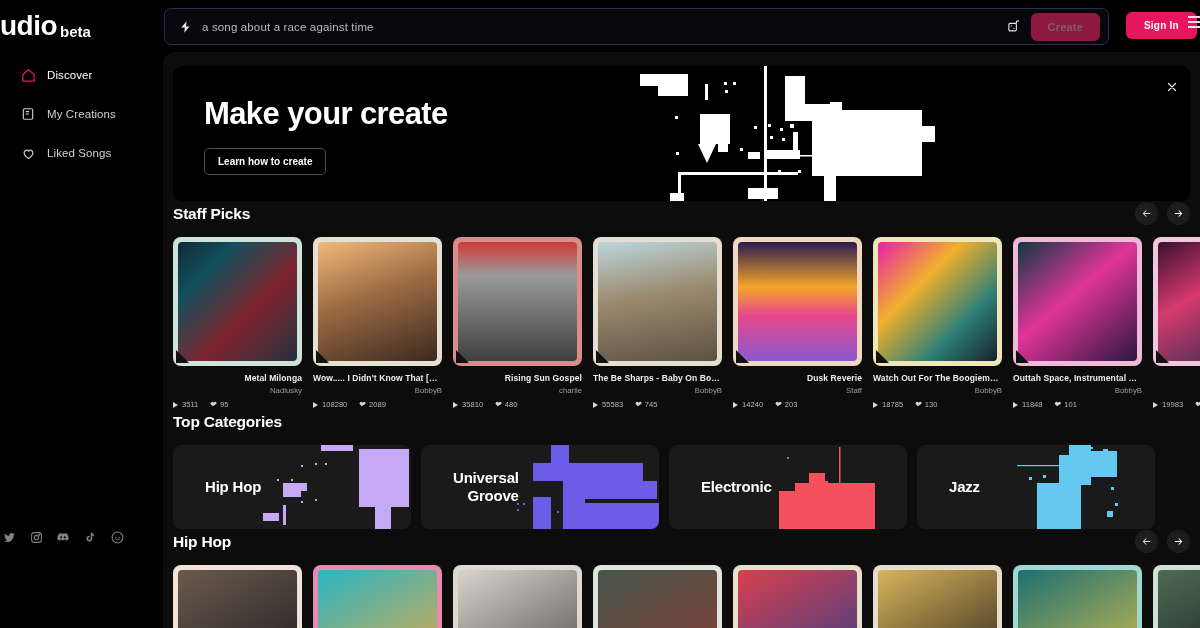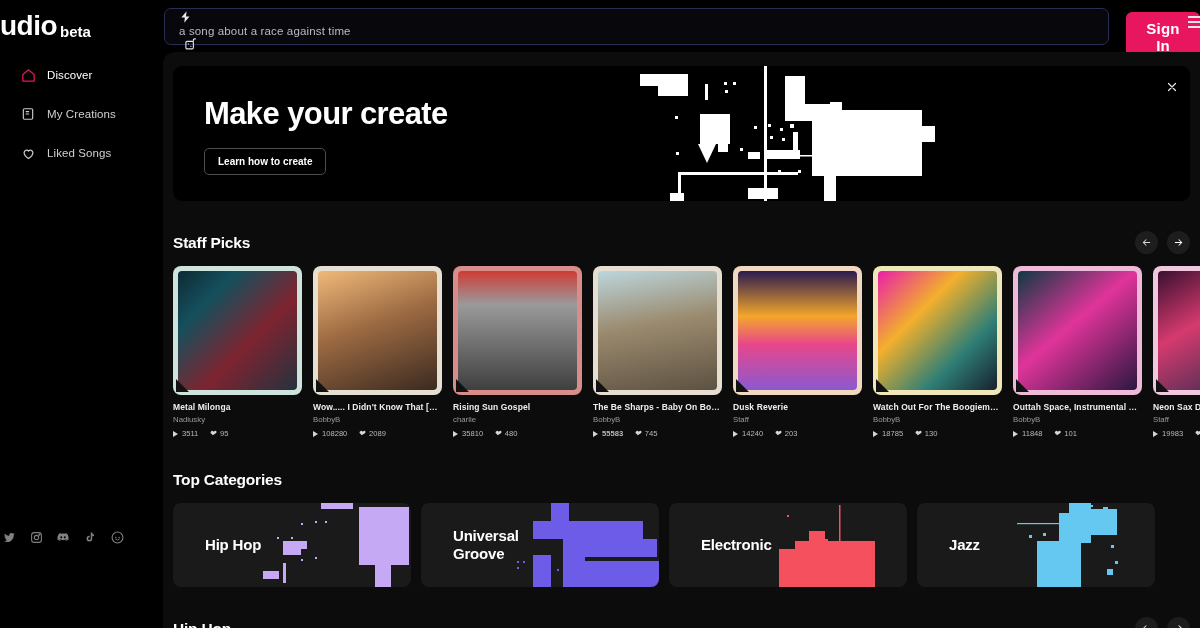--- a/index.html
+++ b/index.html
@@ -18,27 +18,27 @@
   .nav-ico { width:16px; height:16px; flex:0 0 16px; display:flex; align-items:center; justify-content:center; }
   .nav-label { font-size:11.5px; color:#cfcfd3; letter-spacing:0.1px; }
   .nav-item.active .nav-label { color:#fff; }
   .social { position:absolute; left:2px; bottom:8px; display:flex; align-items:center; gap:13px; }
   .social span { width:14px; height:14px; display:flex; align-items:center; justify-content:center; opacity:.62; cursor:pointer; }
 
   
   .main { flex:1; position:relative; height:628px; background:#000; }
   .topbar { height:52px; position:relative; display:flex; align-items:center; }
   .search-wrap { position:absolute; left:1px; top:8px; width:945px; height:37px;
-     background:#07070c; border:1px solid #2a2d54; border-radius:7px; display:flex; padding:0 8px 0 14px;flex-direction:column; }
+     background:#07070c; border:1px solid #2a2d54; border-radius:7px; display:flex; align-items:center; padding:0 8px 0 14px; }
   .bolt { width:14px; height:16px; flex:0 0 14px; margin-right:9px; }
   .search-text { flex:1; font-size:11.5px; color:#b9bac4; letter-spacing:.15px; }
   .dice-btn { width:24px; height:24px; display:flex; align-items:center; justify-content:center; cursor:pointer; margin-right:4px;}
   .create-btn { background:#8d1840; color:#7d5f6c; font-size:11px; font-weight:700; border:none;
      border-radius:6px; padding:8px 17px; cursor:pointer; letter-spacing:.2px; }
-  .signin-btn { position:absolute; left:963px; top:12px; background:#e8165f; color:#fff; font-size:15px;
+  .signin-btn { position:absolute; left:963px; top:12px; background:#e8165f; color:#fff; font-size:10px;
      font-weight:700; border:none; border-radius:6px; padding:8px 18px; cursor:pointer; letter-spacing:.2px; }
   .hamburger { position:absolute; left:1025px; top:14px; width:16px; height:16px; display:flex;
       flex-direction:column; justify-content:space-between; cursor:pointer; padding:2px 0; }
   .hamburger i { display:block; height:1.6px; background:#e4e4e8; width:100%; }
 
   
   .content { position:absolute; left:0; top:52px; right:0; bottom:0; background:#0c0c0c;
       border-radius:12px 0 0 0; overflow:hidden; }
   .content-inner { padding:10px 0 0 0; }
 
@@ -46,21 +46,21 @@
   .banner { position:relative; margin:4px 10px 0 10px; height:135px; background:#000; border-radius:9px; overflow:hidden; }
   .banner-txt { position:absolute; left:31px; top:32px; z-index:3; }
   .banner-title { font-size:31px; font-weight:700; letter-spacing:-0.6px; color:#fff; line-height:1; }
   .banner-btn { margin-top:19px; background:transparent; border:1px solid #4d4d4d; border-radius:5px;
       color:#fff; font-size:10px; font-weight:600; padding:7px 13px; cursor:pointer; }
   .banner-art { position:absolute; right:0; top:0; width:560px; height:135px; z-index:1; }
   .banner-close { position:absolute; right:8px; top:11px; width:20px; height:20px; z-index:4; cursor:pointer;
       display:flex; align-items:center; justify-content:center; }
 
   
-  .section { margin-top:30px; padding-left:10px; position:relative; }
+  .section { margin-top:1px; padding-left:10px; position:relative;text-align:right; }
   .sec-head { display:flex; align-items:center; height:24px; margin-bottom:11px; }
   .sec-title { font-size:15.5px; font-weight:700; letter-spacing:-0.2px; color:#fff; }
   .arrows { position:absolute; right:10px; top:0; display:flex; gap:9px; }
   .arrow { width:23px; height:23px; border-radius:50%; background:#1d1d1d; display:flex; align-items:center;
       justify-content:center; cursor:pointer; }
 
   .row { display:flex; gap:11px; }
   .card { width:129px; flex:0 0 129px; cursor:pointer; }
   .art { width:129px; height:129px; border-radius:8px; position:relative; overflow:hidden; padding:5px; }
   .art-in { width:100%; height:100%; border-radius:4px; position:relative; overflow:hidden; }
@@ -316,21 +316,21 @@
               <div class="card">
                 <div class="art" style="background:#e6ded0">
                   <div class="art-in" style="background:linear-gradient(170deg,#bcd6dc 0%,#9a8a6e 45%,#5d5142 100%)"></div>
                   <span class="corner"></span>
                 </div>
                 <div class="c-title">The Be Sharps - Baby On Board,...</div>
                 <div class="c-artist">BobbyB</div>
                 <div class="c-stats">
                   <span class="stat">
                     <i class="tri"></i>
-                    <b style="font-weight:700">55583</b>
+                    <b style="font-weight:400">55583</b>
                   </span>
                   <span class="stat">
                     <i class="hrt">❤</i>
                     <b style="font-weight:400">745</b>
                   </span>
                 </div>
               </div>
               <div class="card">
                 <div class="art" style="background:#f0d9c0">
                   <div class="art-in" style="background:linear-gradient(180deg,#2a1a4f 0%,#f4a62b 38%,#e7468c 62%,#8a5ad0 100%)"></div>

